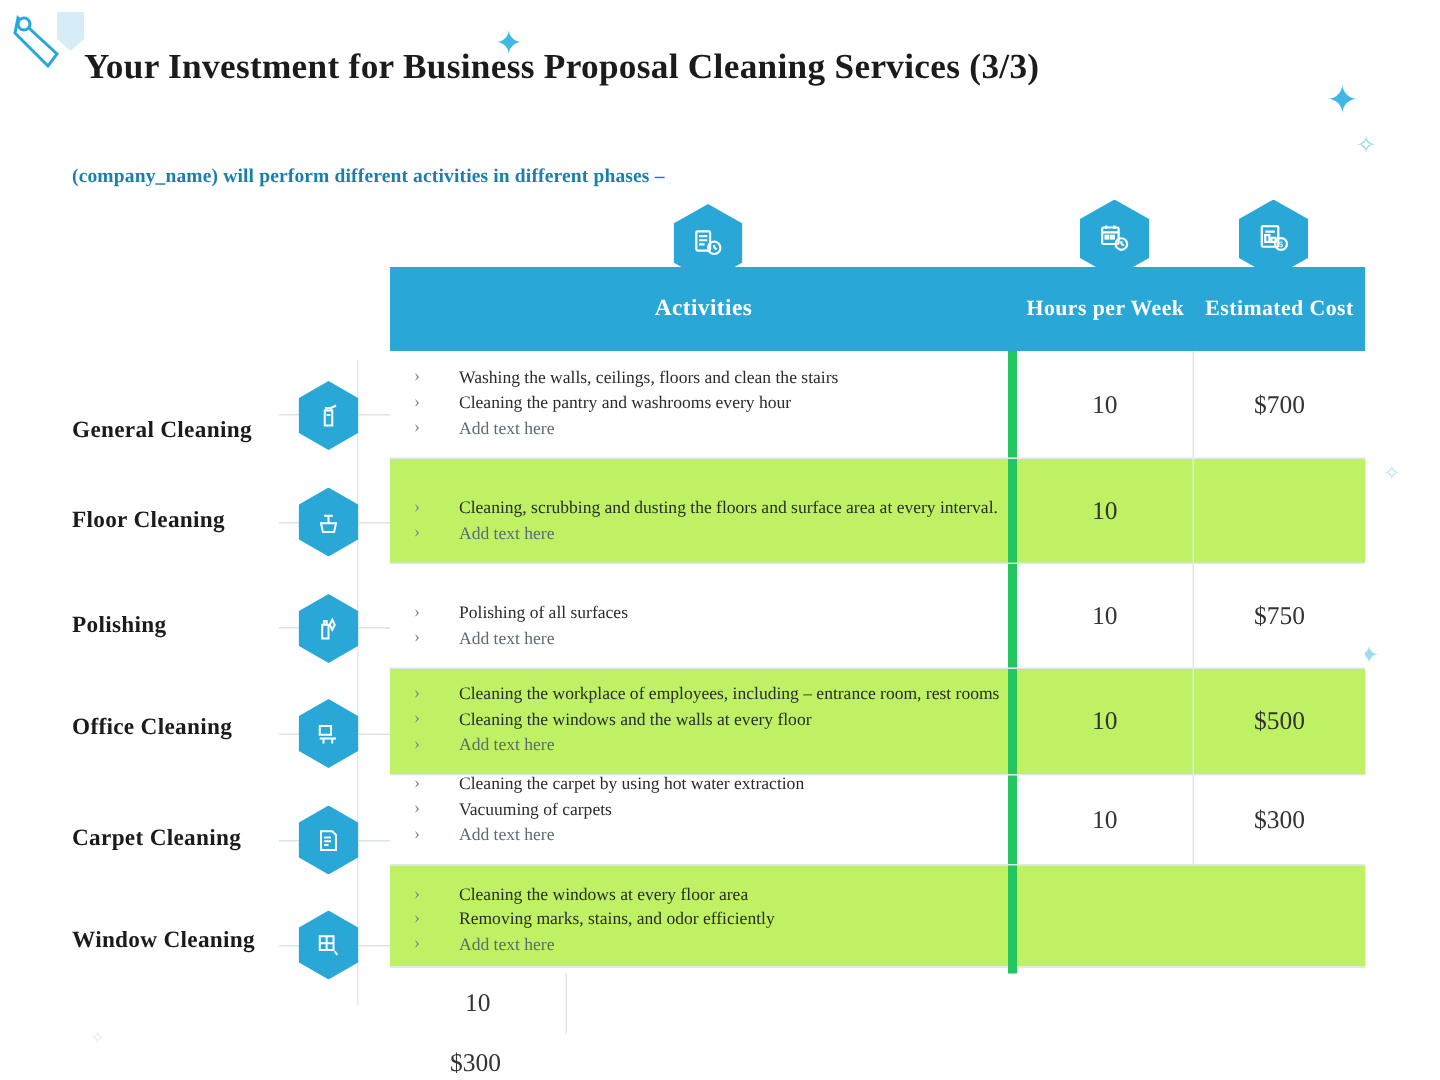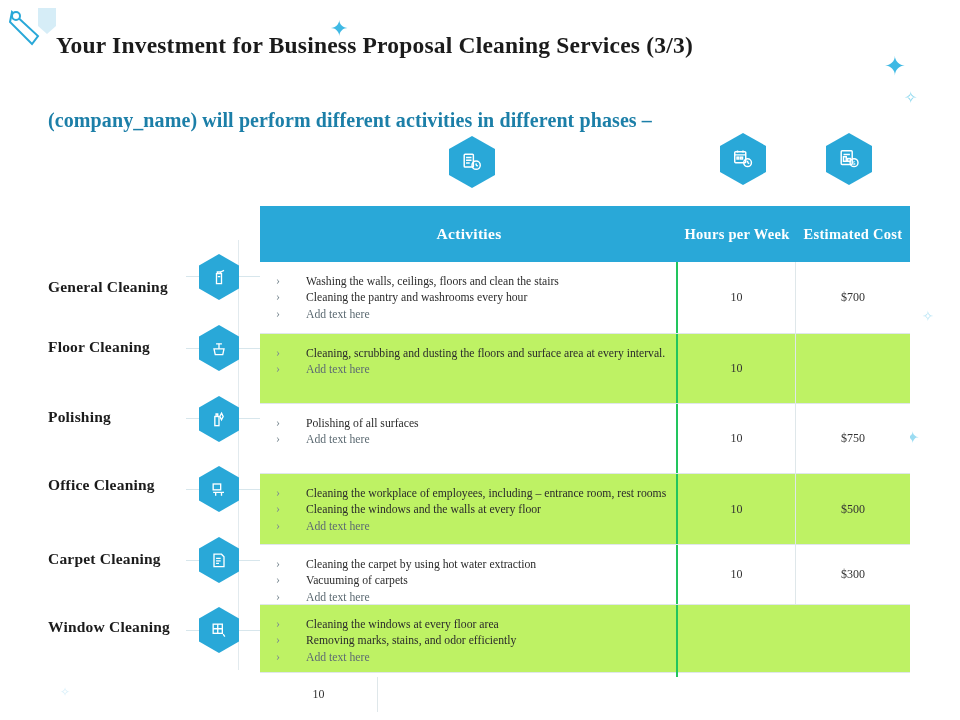--- a/index.html
+++ b/index.html
@@ -43,21 +43,21 @@
     left: 56px; top: 32px;
     width: 830px;
     font-size: 23.5px;
     font-weight: bold;
     color: #1b1b1b;
     letter-spacing: .2px;
   }
   .subtitle {
     position: absolute;
     left: 48px; top: 109px;
-    font-size: 20px;
+    font-size: 13px;
     font-weight: bold;
     color: #1c7fa8;
     letter-spacing: .1px;
   }
 
   
   .hex {
     position: absolute;
     width: 46px; height: 52px;
     background: #29a8d8;
@@ -74,21 +74,20 @@
   .table {
     position: absolute;
     left: 260px; top: 178px;
     width: 650px;
   }
   .thead {
     display: flex;
     height: 56px;
     background: #29a8d8;
     color: #ffffff;
-    margin-top: 28px;
   }
   .th {
     display: flex; align-items: center; justify-content: center;
     text-align: center;
     font-size: 15.5px;
     font-weight: bold;
     letter-spacing: .3px;
   }
   .col-act { width: 418px; }
   .col-hrs { width: 118px; }
@@ -101,27 +100,27 @@
   }
   .row.alt { background: #bef264; }
   .row.plain { background: #ffffff; }
   .cell {
     padding: 10px 0;
     display: flex;
     align-items: center;
   }
   .cell.acts {
     width: 418px;
-    border-right: 2px solid #22c55e;
+    border-right: 6px solid #22c55e;
     padding-left: 8px;
-    align-items: flex-start;
+    align-items: flex-end;
   }
   .cell.num, .cell.cost {
     justify-content: center;
-    font-size: 12px;
+    font-size: 17px;
     color: #333;
     font-family: "Liberation Serif", serif;
   }
   .cell.num { width: 118px; border-right: 1px solid #dfe7ea; }
   .cell.cost { width: 114px; }
 
   ul.bullets { list-style: none; width: 100%; }
   ul.bullets li {
     position: relative;
     font-size: 11.7px;

